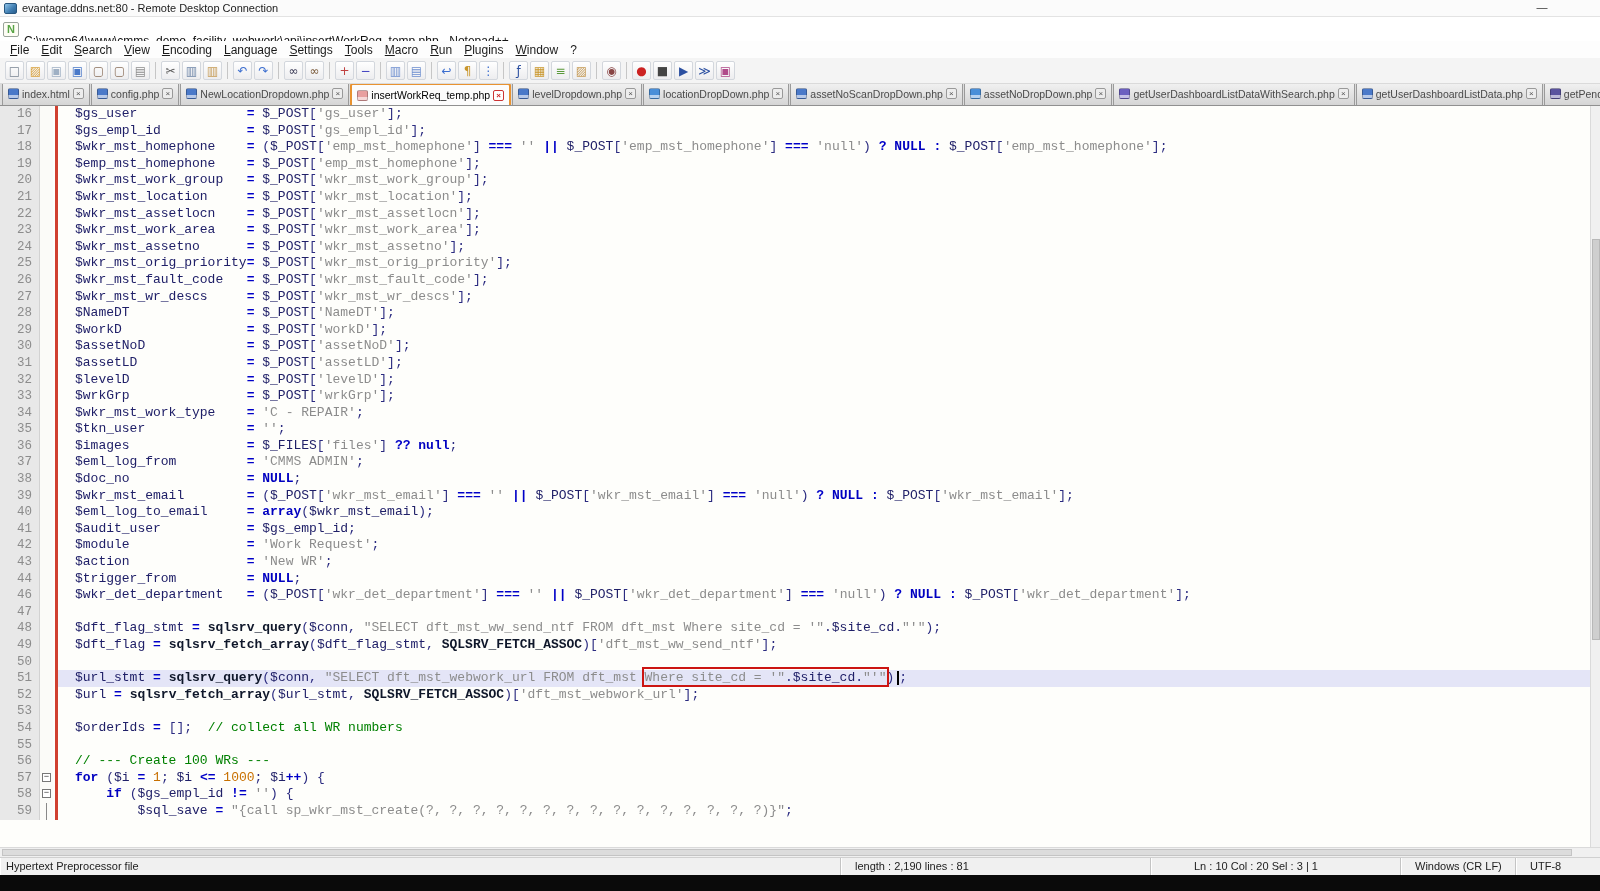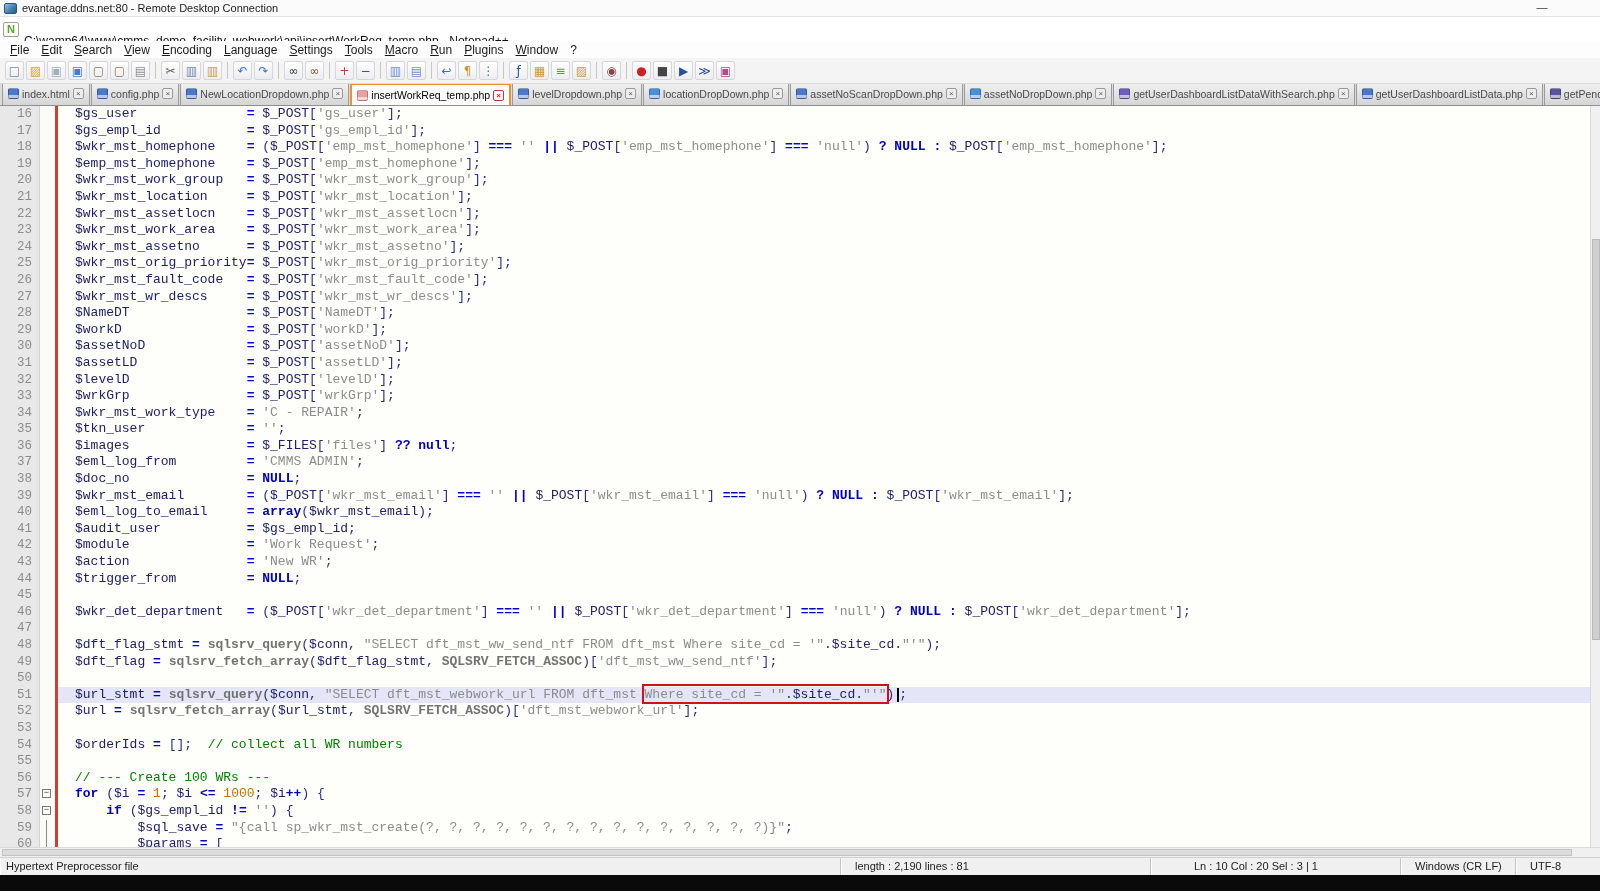--- a/index.html
+++ b/index.html
@@ -47,21 +47,21 @@
   .foldbox { position:absolute; left:2px; top:3px; width:9px; height:9px; border:1px solid #777; background:#FFF; color:#333; font-size:9px; line-height:7px; text-align:center; }
   .foldline { position:absolute; left:6px; top:0; width:1px; height:100%; background:#888; }
   .chg { width:3px; flex:0 0 3px; background:#D04030; margin-left:2px; }
   .txt { white-space:pre; padding-left:17px; flex:1 1 auto; }
   .row.hl .txt { background:#E4E5F7; }
   .c-p { color:#2B2B80; }
   .c-v { color:#202068; }
   .c-o { color:#0000C8; font-weight:bold; }
   .c-s { color:#8C8C8C; }
   .c-k { color:#0000C0; font-weight:bold;margin-top:32px; }
-  .c-f { color:#737373; font-weight:bold; }
+  .c-f { color:#0f172a; font-weight:bold; }
   .c-c { color:#008000; }
   .c-n { color:#C87000; }
   .redbox { position:relative; }
   .redbox::after { content:""; position:absolute; left:-3px; right:-3px; top:-3px; bottom:-2px; border:2px solid #CC1512; }
   .caret { display:inline-block; width:2px; height:14px; background:#000; vertical-align:text-bottom; margin-left:3px; }
 
   
   .vscroll { flex:0 0 10px; background:#F0F0F0; border-left:1px solid #DADADA; position:relative; }
   .vthumb { position:absolute; left:1px; width:8px; top:18%; height:54%; background:#CFCFCF; border:1px solid #B8B8B8; }
   .hscroll { height:10px; flex:0 0 10px; background:#F0F0F0; border-top:1px solid #DADADA; position:relative; }
@@ -443,26 +443,20 @@
             <span class="chg"></span>
             <span class="txt"><span class="c-v">$action</span><span class="c-p">               </span><span class="c-o">= </span><span class="c-s">'New WR'</span><span class="c-p">;</span></span>
           </div>
           <div class="row">
             <span class="ln">44</span>
             <span class="fold"></span>
             <span class="chg"></span>
             <span class="txt"><span class="c-v">$trigger_from</span><span class="c-p">         </span><span class="c-o">= </span><span class="c-k">NULL</span><span class="c-p">;</span></span>
           </div>
           <div class="row">
-            <span class="ln">45</span>
-            <span class="fold"></span>
-            <span class="chg"></span>
-            <span class="txt"></span>
-          </div>
-          <div class="row">
             <span class="ln">46</span>
             <span class="fold"></span>
             <span class="chg"></span>
             <span class="txt"><span class="c-v">$wkr_det_department</span><span class="c-p">   </span><span class="c-o">= </span><span class="c-p">(</span><span class="c-v">$_POST</span><span class="c-p">[</span><span class="c-s">'wkr_det_department'</span><span class="c-p">] </span><span class="c-o">===</span><span class="c-p"> </span><span class="c-s">''</span><span class="c-p"> </span><span class="c-o">||</span><span class="c-p"> </span><span class="c-v">$_POST</span><span class="c-p">[</span><span class="c-s">'wkr_det_department'</span><span class="c-p">] </span><span class="c-o">===</span><span class="c-p"> </span><span class="c-s">'null'</span><span class="c-p">) </span><span class="c-o">?</span><span class="c-p"> </span><span class="c-k">NULL</span><span class="c-p"> </span><span class="c-o">:</span><span class="c-p"> </span><span class="c-v">$_POST</span><span class="c-p">[</span><span class="c-s">'wkr_det_department'</span><span class="c-p">];</span></span>
           </div>
           <div class="row">
             <span class="ln">47</span>
             <span class="fold"></span>
             <span class="chg"></span>
             <span class="txt"></span>
@@ -537,28 +531,20 @@
             <span class="chg"></span>
             <span class="txt"><span class="c-p">    </span><span class="c-k">if</span><span class="c-p"> (</span><span class="c-v">$gs_empl_id</span><span class="c-p"> </span><span class="c-o">!=</span><span class="c-p"> </span><span class="c-s">''</span><span class="c-p">) {</span></span>
           </div>
           <div class="row">
             <span class="ln">59</span>
             <span class="fold">
               <span class="foldline"></span>
             </span>
             <span class="chg"></span>
             <span class="txt"><span class="c-p">        </span><span class="c-v">$sql_save</span><span class="c-p"> </span><span class="c-o">= </span><span class="c-s">"{call sp_wkr_mst_create(?, ?, ?, ?, ?, ?, ?, ?, ?, ?, ?, ?, ?, ?, ?)}"</span><span class="c-p">;</span></span>
-          </div>
-          <div class="row">
-            <span class="ln">60</span>
-            <span class="fold">
-              <span class="foldline"></span>
-            </span>
-            <span class="chg"></span>
-            <span class="txt"><span class="c-p">        </span><span class="c-v">$params</span><span class="c-p"> </span><span class="c-o">= </span><span class="c-p">[</span></span>
           </div>
         </div>
     </div>
     <div class="vscroll">
       <div class="vthumb"></div>
     </div>
   </div>
 
   <div class="hscroll">
     <div class="hthumb"></div>

